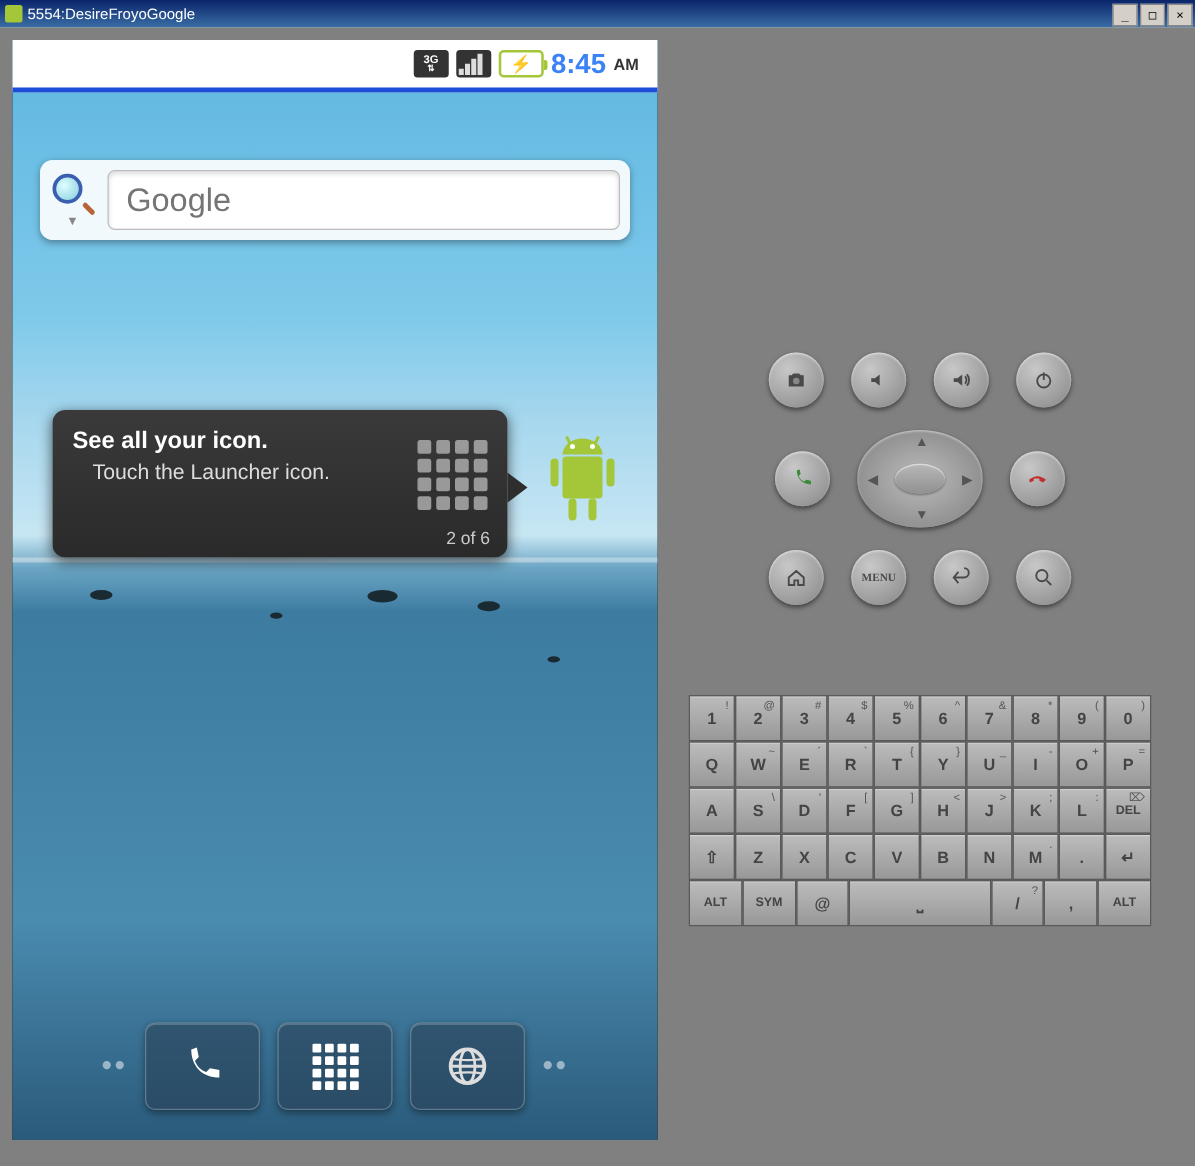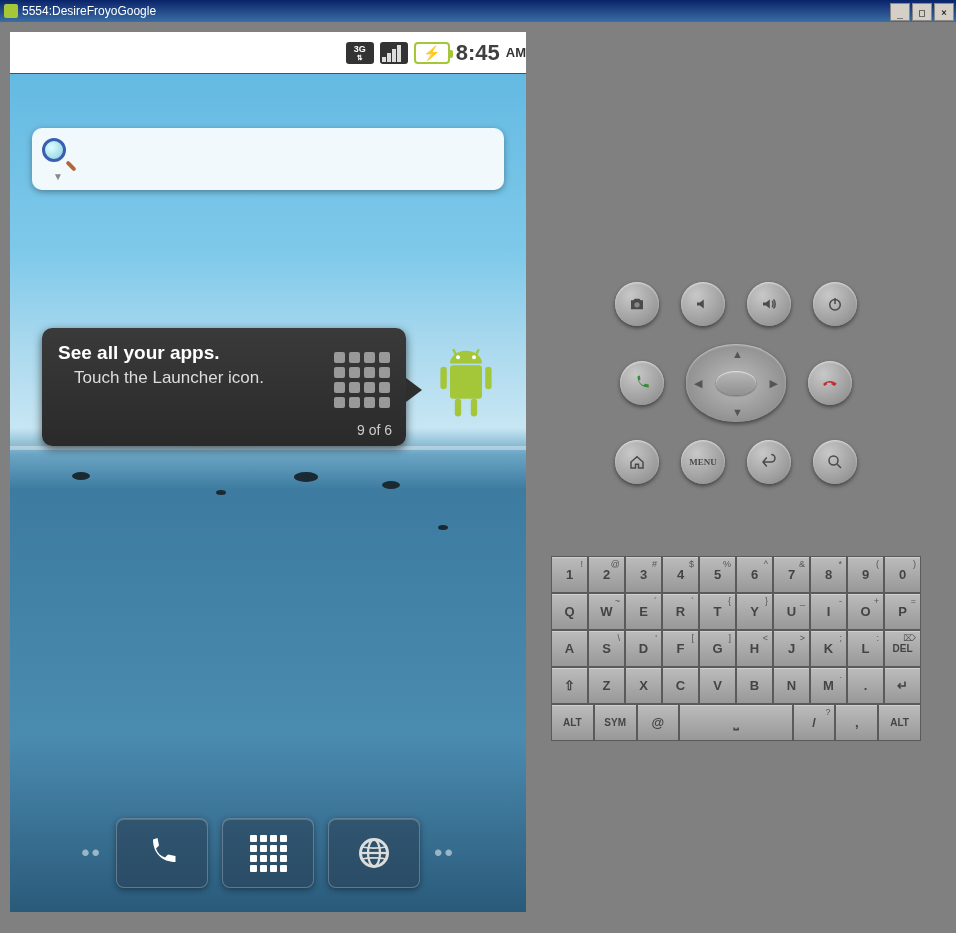--- a/index.html
+++ b/index.html
@@ -72,38 +72,38 @@
 .r1{top:50%;left:12%;}
 .r2{top:52%;left:40%;width:10px;height:5px;}
 .r3{top:50%;left:55%;width:24px;height:10px;}
 .r4{top:51%;left:72%;}
 .r5{top:56%;left:83%;width:10px;height:5px;}
 
 .status-bar{
   position:relative;z-index:5;
   height:42px;background:#fff;
   display:flex;align-items:center;justify-content:flex-end;
-  gap:6px;padding-right:0;
-  border-bottom:1px solid #1d4ed8;
+  gap:6px;padding-right:15px;
+  border-bottom:4px solid #1d4ed8;
 }
 .status-3g{
   width:28px;height:22px;background:#333;border-radius:3px;color:#fff;
   display:flex;flex-direction:column;align-items:center;justify-content:center;
   font-size:9px;font-weight:bold;line-height:1;
 }
 .status-signal{display:flex;align-items:flex-end;gap:1px;padding:2px;background:#333;border-radius:3px;height:22px;width:28px;}
 .status-signal span{width:4px;background:#ddd;}
 .b1{height:5px;}.b2{height:9px;}.b3{height:13px;}.b4{height:17px;}
 .status-batt{
   width:36px;height:22px;border:2px solid #a4c639;border-radius:4px;position:relative;
   display:flex;align-items:center;justify-content:center;
 }
 .status-batt::after{content:"";position:absolute;right:-5px;top:6px;width:3px;height:8px;background:#a4c639;border-radius:0 2px 2px 0;}
 .batt-bolt{color:#a4c639;font-size:14px;font-weight:bold;}
-.status-time{font-size:22px;font-weight:bold;color:#404040;}
+.status-time{font-size:22px;font-weight:bold;color:#3b82f6;}
 .status-ampm{font-size:13px;font-weight:bold;color:#333;}
 
 .search-widget{
   position:relative;z-index:5;
   margin:54px 22px 0;
   background:rgba(255,255,255,.9);
   border-radius:10px;padding:8px;
   display:flex;align-items:center;gap:10px;
   box-shadow:0 2px 6px rgba(0,0,0,.35);
 }
@@ -255,46 +255,49 @@
     </div>
 
     <div class="search-widget">
       <div class="search-mag-wrap">
         <div class="search-mag">
             <div class="lens"></div>
             <div class="handle"></div>
           </div>
         <div class="dd-arrow">▼</div>
       </div>
+      <div class="search-box">
+        <input type="text" placeholder="Google" style="">
+      </div>
     </div>
 
     <div class="hint-bubble">
       <div class="hint-text">
-        <div class="hint-title">See all your apps.</div>
+        <div class="hint-title">See all your icon.</div>
         <div class="hint-sub">Touch the Launcher icon.</div>
       </div>
       <div class="hint-grid">
         <span></span>
           <span></span>
           <span></span>
           <span></span>
         <span></span>
           <span></span>
           <span></span>
           <span></span>
         <span></span>
           <span></span>
           <span></span>
           <span></span>
         <span></span>
           <span></span>
           <span></span>
           <span></span>
       </div>
-      <div class="hint-count">9 of 6</div>
+      <div class="hint-count">2 of 6</div>
       <div class="bubble-tail"></div>
     </div>
 
     <div class="android-robot">
       <svg viewBox="0 0 100 120">
         <g fill="#a4c639">
           <path d="M30 32 a20 16 0 0 1 40 0 z"></path>
           <rect x="30" y="34" width="40" height="42" rx="4"></rect>
           <rect x="18" y="36" width="8" height="28" rx="4"></rect>
           <rect x="74" y="36" width="8" height="28" rx="4"></rect>

